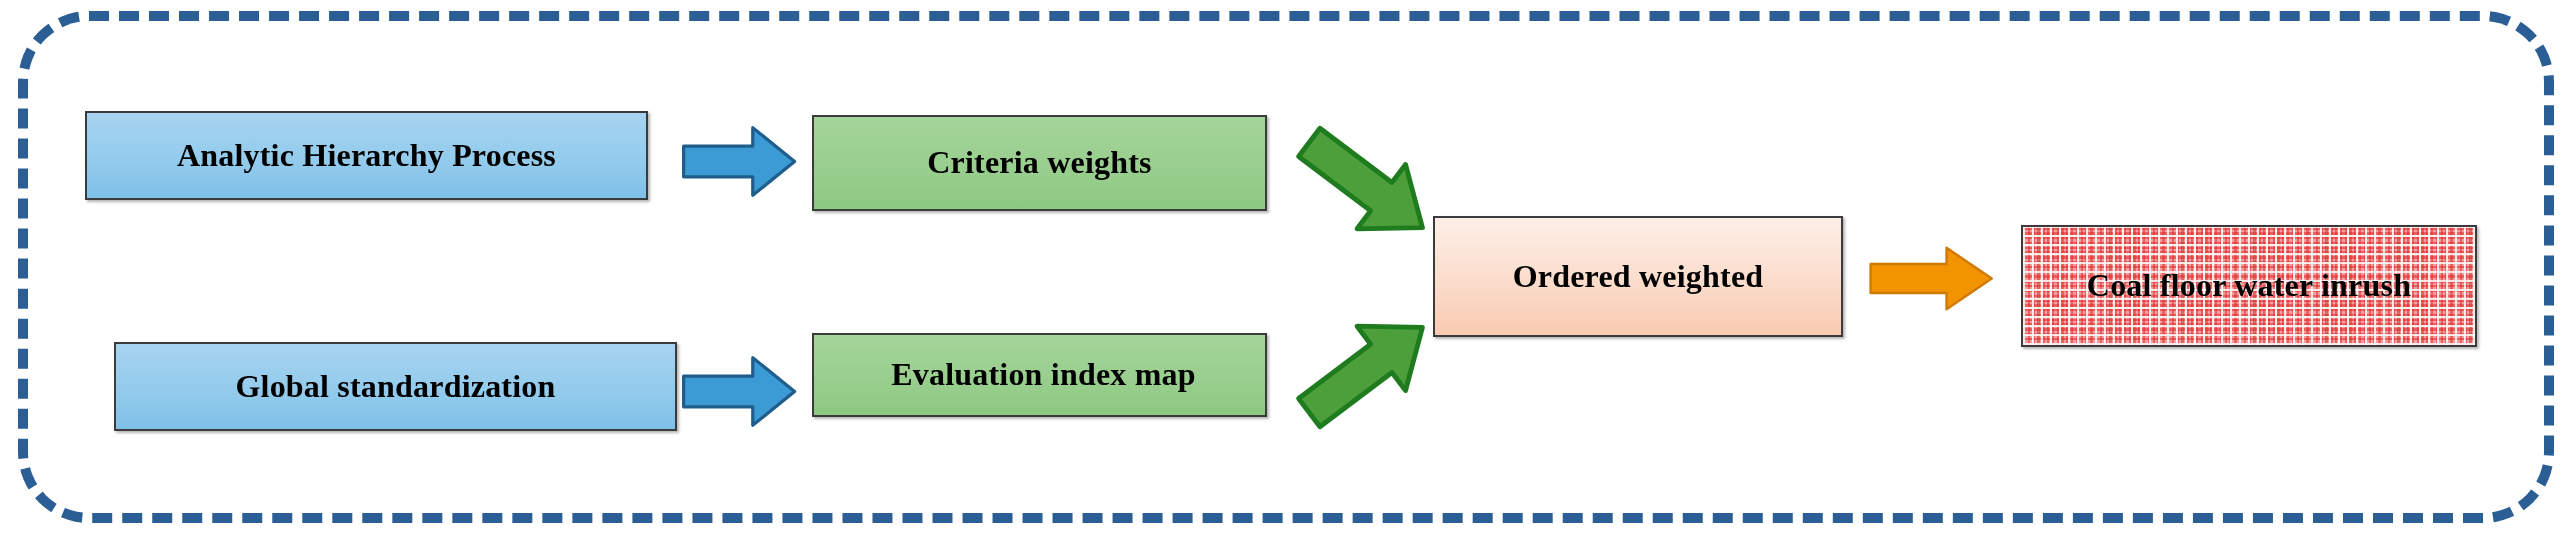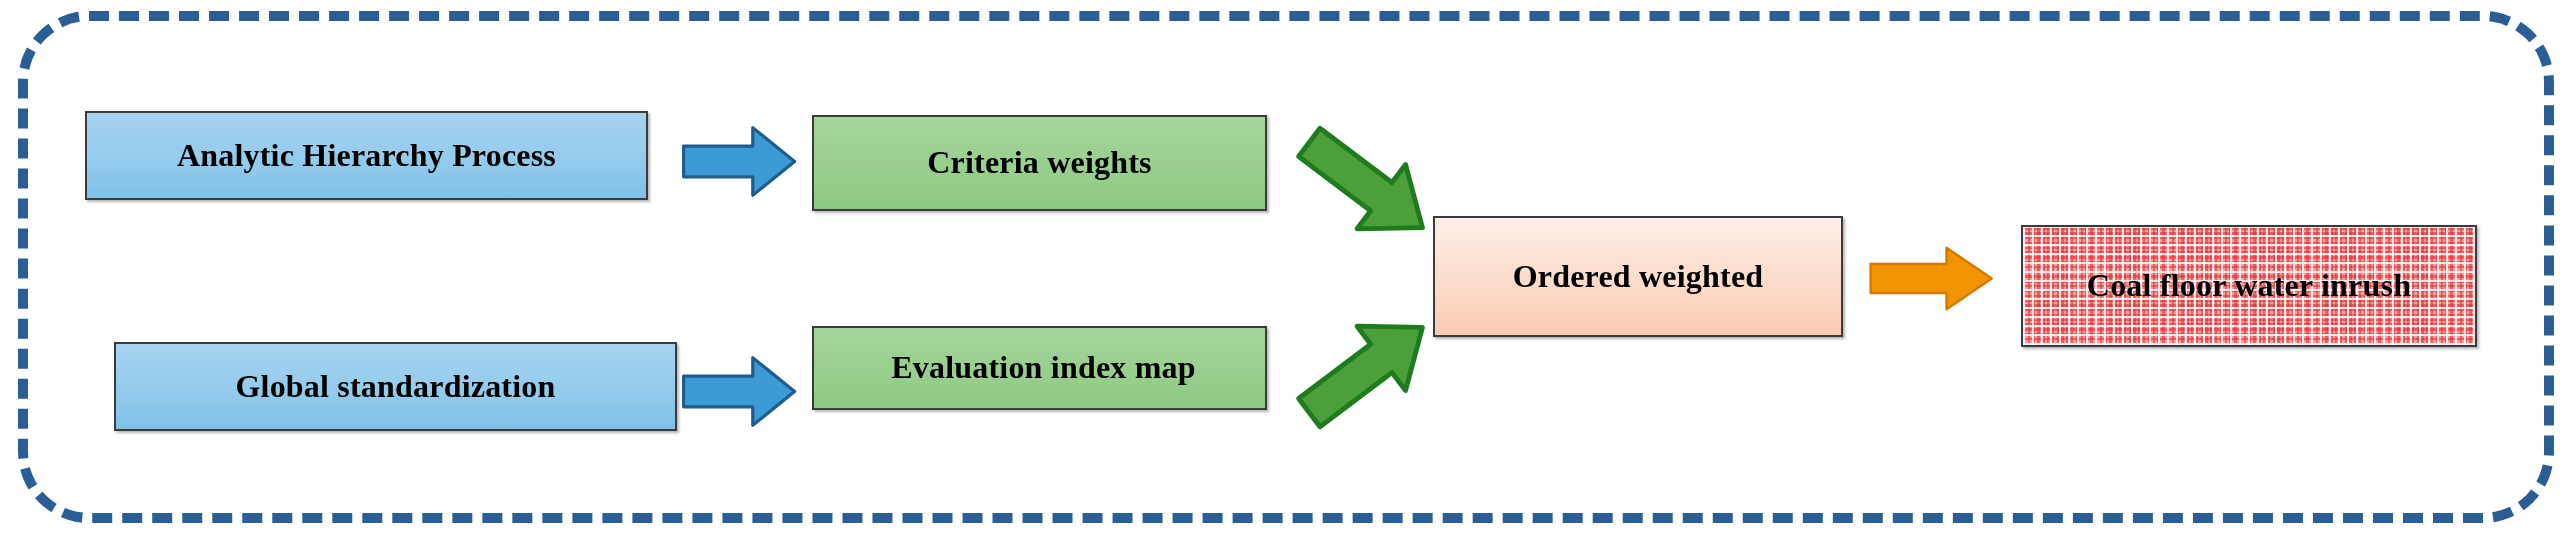--- a/index.html
+++ b/index.html
@@ -128,21 +128,21 @@
   <div class="node node-blue" style="left:85px; top:342px; width:563px; height:89px; font-size:32px;margin-left:29px;">
     <span class="node-label">Global standardization</span>
   </div>
 
   <div class="arrow" style="left:682px; top:355px; width:115px; height:73px;">
     <svg width="115" height="73" viewBox="0 0 143 90">
       <path d="M2,26 L88,26 L88,3 L140,45 L88,87 L88,64 L2,64 Z" fill="#3C9BD4" stroke="#1F5D8C" stroke-width="4" stroke-linejoin="round"></path>
     </svg>
   </div>
 
-  <div class="node node-green" style="left:812px; top:326px; width:455px; height:84px; font-size:32px;padding-left:8px;">
+  <div class="node node-green" style="left:812px; top:333px; width:455px; height:84px; font-size:32px;padding-left:8px;">
     <span class="node-label">Evaluation index map</span>
   </div>
 
   <div class="arrow" style="left:1290px; top:305px; width:153px; height:129px;">
     <svg width="153" height="129" viewBox="0 0 190 160">
       <g transform="rotate(-37 95 80)">
         <path d="M6,58 L118,58 L118,30 L182,80 L118,130 L118,102 L6,102 Z" fill="#4C9F3A" stroke="#1E7B1E" stroke-width="6" stroke-linejoin="round"></path>
       </g>
     </svg>
   </div>

